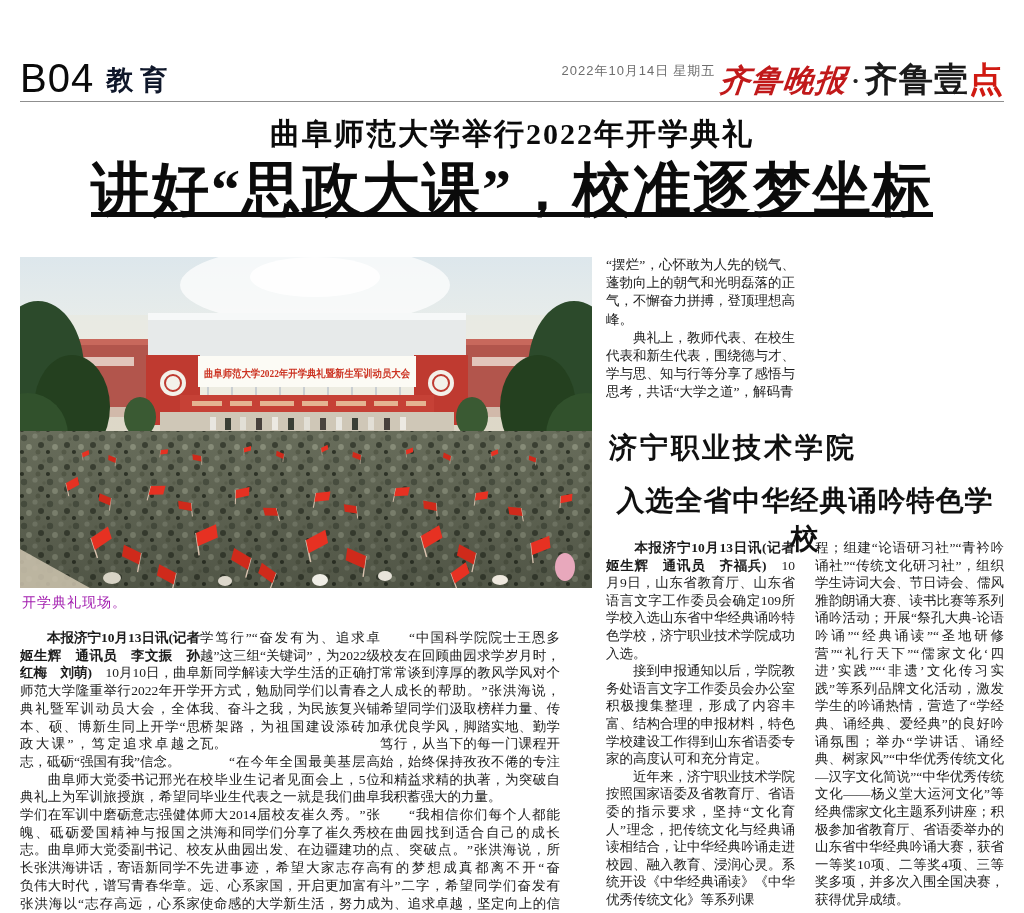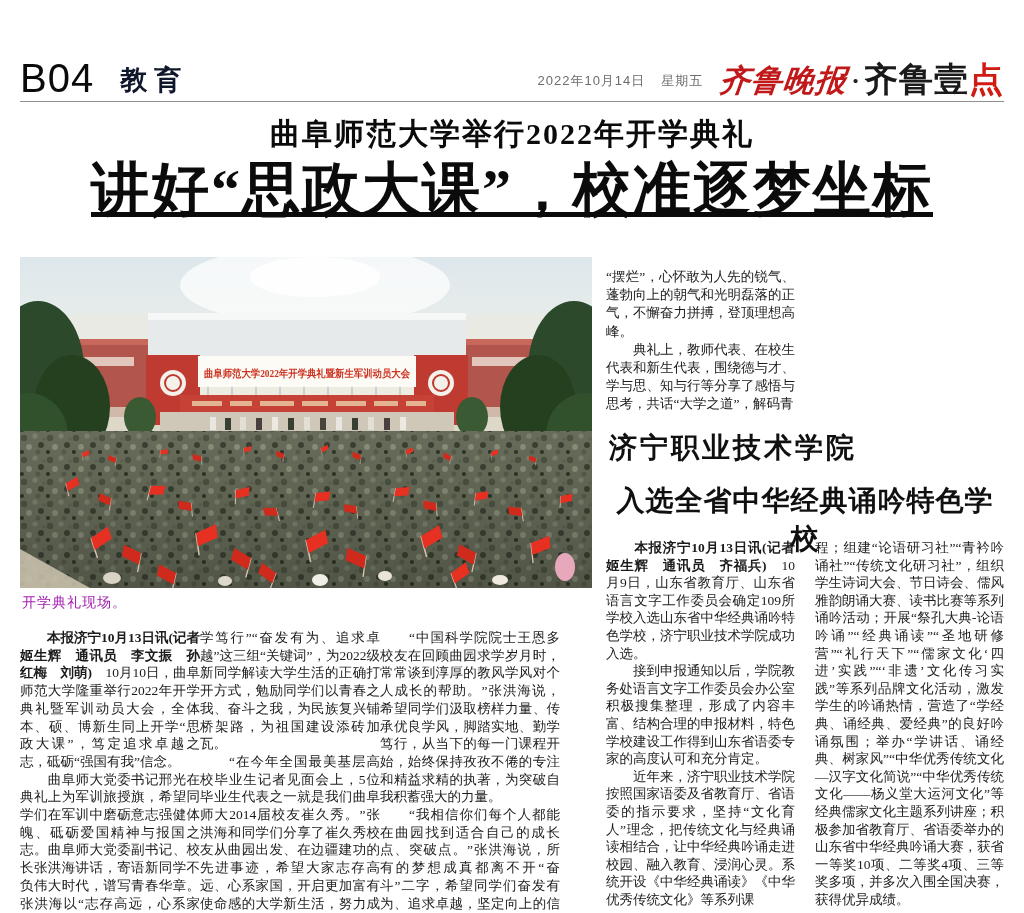--- a/index.html
+++ b/index.html
@@ -5,31 +5,31 @@
   html,body{margin:0;padding:0;background:#ffffff;}
   body{
     position:relative;width:1024px;height:913px;overflow:hidden;
     font-family:"Liberation Serif","DejaVu Serif",serif;color:#1c1c1c;
   }
   
   .masthead{
     position:absolute;left:20px;right:20px;top:44px;height:54px;
     display:flex;justify-content:space-between;align-items:flex-end;
   }
-  .mast-left{display:flex;align-items:flex-end;gap:26px;}
+  .mast-left{display:flex;align-items:flex-end;gap:12px;}
   .page-code{
     font-family:"Liberation Sans","DejaVu Sans",sans-serif;
     font-size:40px;line-height:1;font-weight:400;color:#0a0a0a;letter-spacing:1px;
   }
   .section-name{
     font-family:"Liberation Sans","DejaVu Sans",sans-serif;
     font-size:27px;line-height:1.1;font-weight:700;color:#0f172a;letter-spacing:7px;
     padding-bottom:2px;
   }
-  .mast-right{display:flex;align-items:flex-end;gap:16px;padding-bottom:2px;}
+  .mast-right{display:flex;gap:4px;padding-bottom:2px;}
   .pub-date,.pub-weekday{
     font-family:"Liberation Sans","DejaVu Sans",sans-serif;
     font-size:13px;color:#6d6d6d;padding-bottom:6px;letter-spacing:1px;
   }
   .brand{display:flex;align-items:flex-end;gap:4px;}
   .brand-script{
     font-size:31px;line-height:1;color:#c1191a;font-weight:700;font-style:italic;
     transform:skewX(-6deg);letter-spacing:1px;
   }
   .brand-sep{font-size:26px;line-height:1;color:#222;font-weight:700;padding-bottom:2px;}
@@ -56,21 +56,21 @@
 
   
   .cols{display:flex;}
   .col{
     margin:0;font-size:13.5px;line-height:17.7px;text-align:justify;
     white-space:pre-wrap;overflow:hidden;color:#1b1b1b;
   }
   .lead{font-weight:700;}
   .a1-bottom{position:absolute;left:20px;top:629px;width:578px;height:284px;}
   .a1-bottom .col{width:180px;height:284px;}
-  .a1-cont{position:absolute;left:606px;top:268px;width:398px;height:150px;gap:20px;}
+  .a1-cont{position:absolute;left:606px;top:256px;width:398px;height:150px;gap:20px;}
   .a1-cont .col{width:189px;height:150px;line-height:18.2px;}
   .a2-cols{position:absolute;left:606px;top:539px;width:398px;height:372px;gap:20px;}
   .a2-cols .col{width:189px;height:372px;line-height:17.6px;}
 
   
   .a2-head1{
     position:absolute;left:606px;top:429px;width:398px;text-align:left;
     font-size:28px;font-weight:700;color:#101010;letter-spacing:3px;text-indent:3px;
   }
   .a2-head2{

